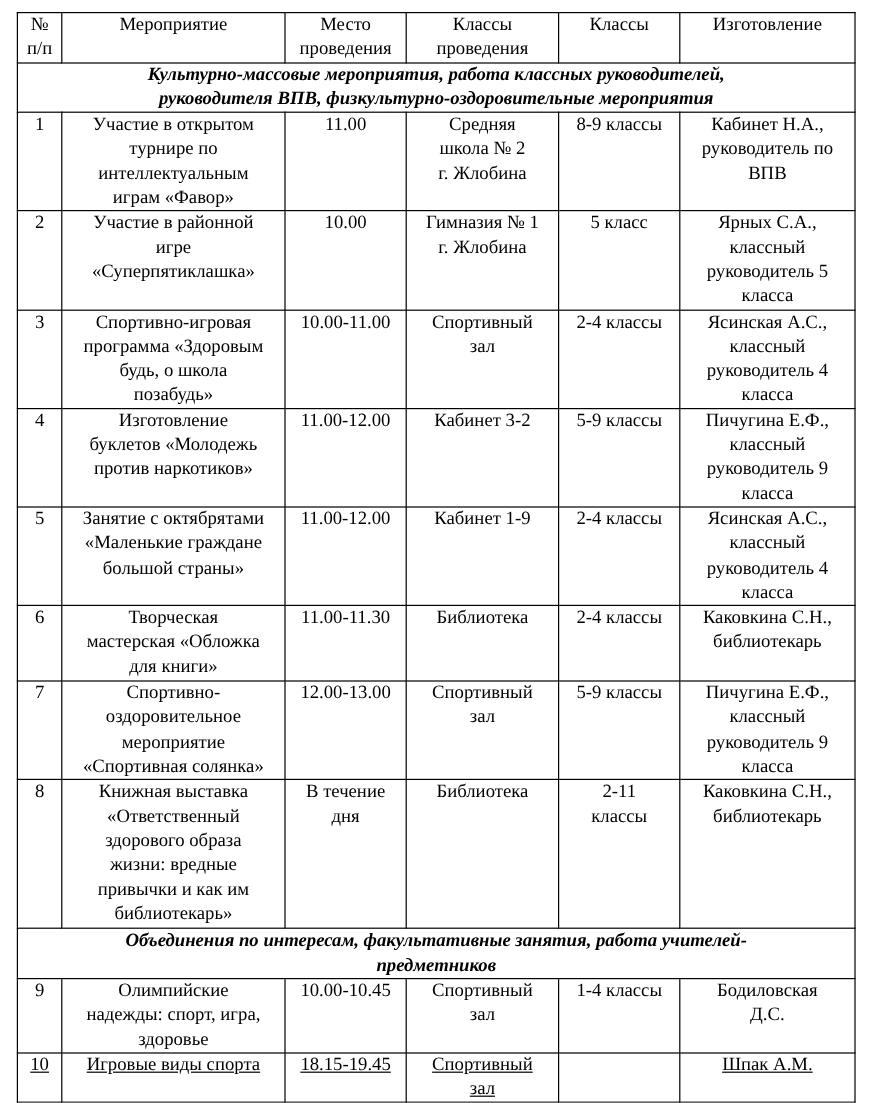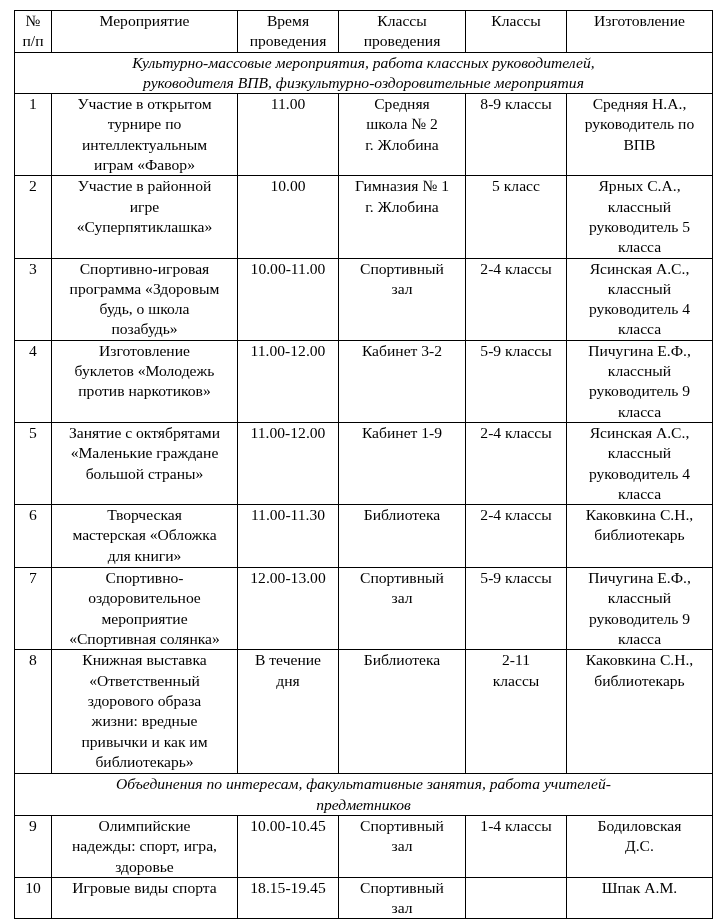--- a/index.html
+++ b/index.html
@@ -35,35 +35,35 @@
     }
     col.c1 { width: 37px; }
     col.c2 { width: 186px; }
     col.c3 { width: 101px; }
     col.c4 { width: 127px; }
     col.c5 { width: 101px; }
     col.c6 { width: 146px; }
 
     tr.head td { height: 39px; }
     tr.section td {
-      font-weight: normal;
+      font-weight: bold;
       font-style: italic;
       height: 40px;
       padding: 0 0;
     }
     tr.r1 td { height: 80px; }
     tr.r2 td { height: 80px; }
     tr.r3 td { height: 80px; }
     tr.r4 td { height: 81px; }
     tr.r5 td { height: 80px; }
     tr.r6 td { height: 62px; }
     tr.r7 td { height: 80px; }
     tr.r8 td { height: 123px; }
     tr.r9 td { height: 60px; }
-    tr.r10 td { height: 40px; }
+    tr.r10 td { height: 40px; text-decoration: underline; }
 
     td.mid { vertical-align: middle; }
     td.num { padding: 0; }
     .line { display: block; }
   </style>
 </head>
 <body>
 
 <table class="plan">
   <colgroup>
@@ -77,21 +77,21 @@
   <tbody>
     <tr class="head">
       <td class="num">
         <span class="line">№</span>
         <span class="line">п/п</span>
       </td>
       <td>
         <span class="line">Мероприятие</span>
       </td>
       <td>
-        <span class="line">Время</span>
+        <span class="line">Место</span>
         <span class="line">проведения</span>
       </td>
       <td>
         <span class="line">Классы</span>
         <span class="line">проведения</span>
       </td>
       <td>
         <span class="line">Классы</span>
       </td>
       <td>
@@ -121,21 +121,21 @@
         </td>
         <td>
           <span class="line">Средняя</span>
           <span class="line">школа № 2</span>
           <span class="line">г. Жлобина</span>
         </td>
         <td>
           <span class="line">8-9 классы</span>
         </td>
         <td>
-          <span class="line">Средняя Н.А.,</span>
+          <span class="line">Кабинет Н.А.,</span>
           <span class="line">руководитель по</span>
           <span class="line">ВПВ</span>
         </td>
       </tr>
       <tr class="r2">
         <td class="num">
           <span class="line">2</span>
         </td>
         <td>
           <span class="line">Участие в районной</span>

